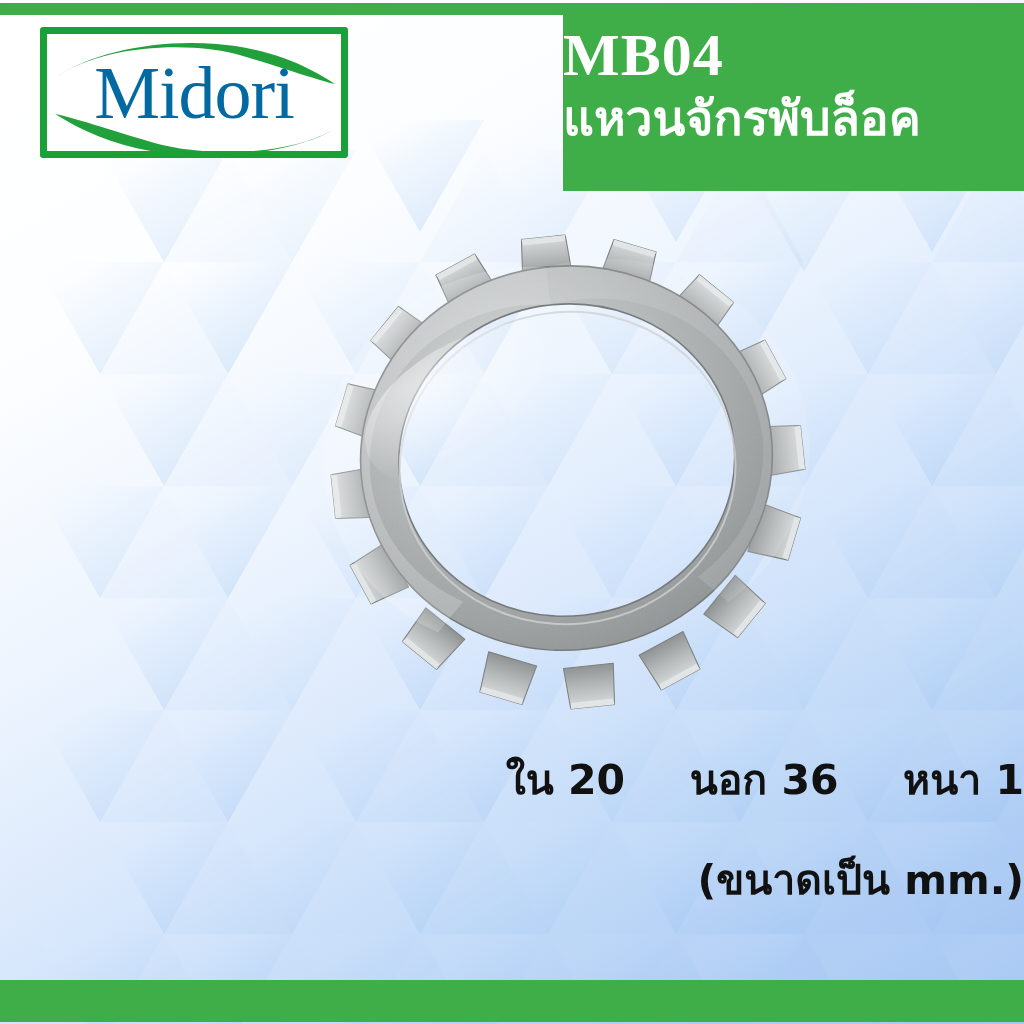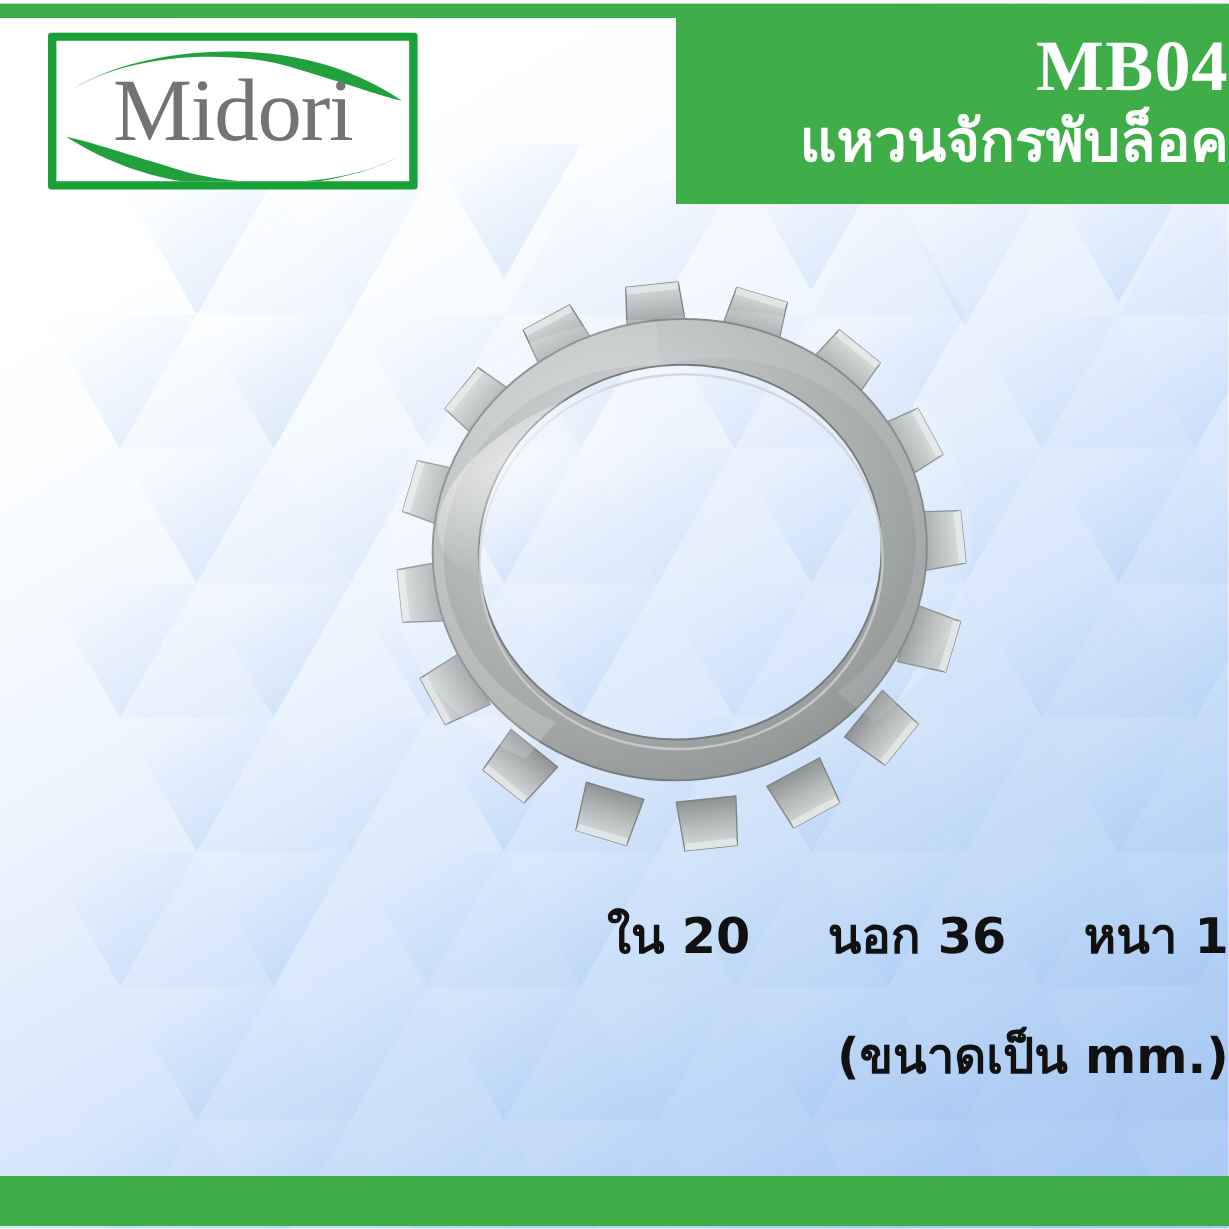--- a/index.html
+++ b/index.html
@@ -20,23 +20,23 @@
   .bg-tris{position:absolute;left:0;top:0;width:1024px;height:1024px;}
 
   
   .top-strip{
     position:absolute;left:0;top:3px;width:1024px;height:12px;
     background:#3fae49;
   }
 
   
   .head-block{
-    position:absolute;left:563px;top:3px;width:461px;height:166px;
+    position:absolute;left:563px;top:3px;width:461px;height:188px;
     background:#3fae49;
-    text-align:right;
+    text-align:left;
   }
   .head-code{
     margin:0;padding:0;
     font-family:"Liberation Serif",serif;
     font-weight:bold;
     font-size:60px;
     line-height:68px;
     color:#ffffff;
     letter-spacing:1px;
     padding-top:18px;
@@ -59,21 +59,21 @@
     background:#ffffff;
     overflow:hidden;
   }
   .logo-svg{position:absolute;left:0;top:0;}
   .logo-word{
     position:absolute;left:0;top:0;width:294px;height:117px;
     display:flex;align-items:center;justify-content:center;
     font-family:"Liberation Serif",serif;
     font-size:74px;
     line-height:78px;
-    color:#737373;
+    color:#0369a1;
     letter-spacing:-1px;
   }
 
   
   .product{
     position:absolute;left:300px;top:230px;width:540px;height:490px;
   }
 
   
   .spec{

